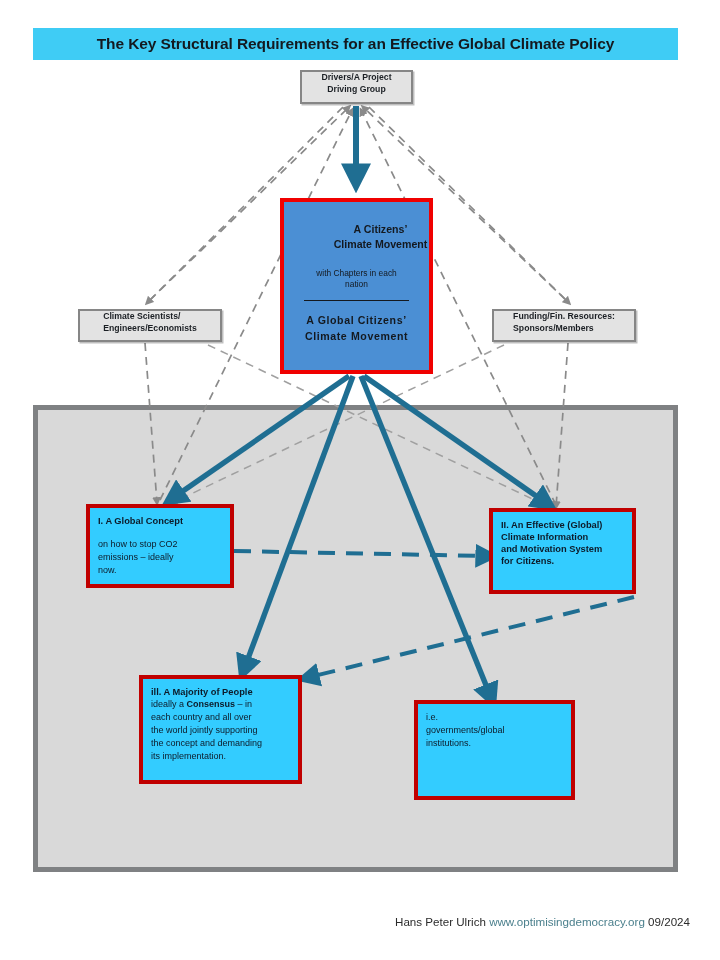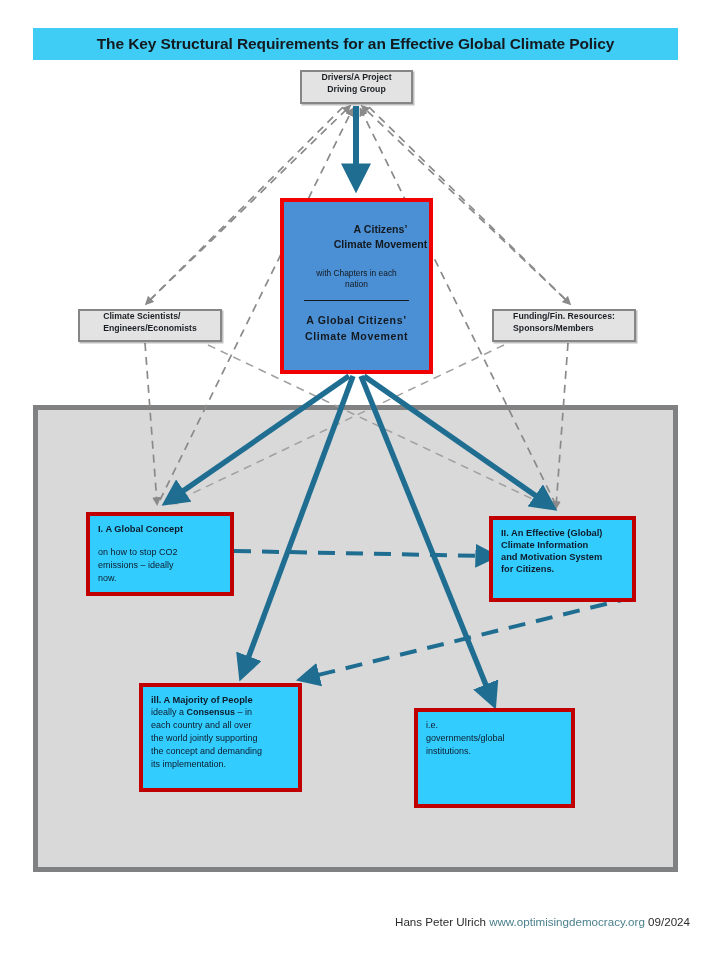--- a/index.html
+++ b/index.html
@@ -72,21 +72,20 @@
     margin-top:12px;
     font-size:10.6px; font-weight:bold; color:#14191f;
     text-align:center; line-height:1.45; letter-spacing:0.6px;
   }
 
   
   .cyan-node {
     background:#33ccff;
     border:4px solid #c00000;
     padding:7px 8px 6px 8px;
-    margin-top:8px;
   }
   .cyan-node .hd {
     font-size:9.3px; font-weight:bold; color:#0d1b2a; line-height:1.3;
     display:block;
   }
   .cyan-node .bd {
     font-size:9.0px; color:#0d1b2a; line-height:1.45; display:block;
   }
   .cyan-node.gap .bd { margin-top:11px; }
   .cyan-node .bd b { font-weight:bold; }

